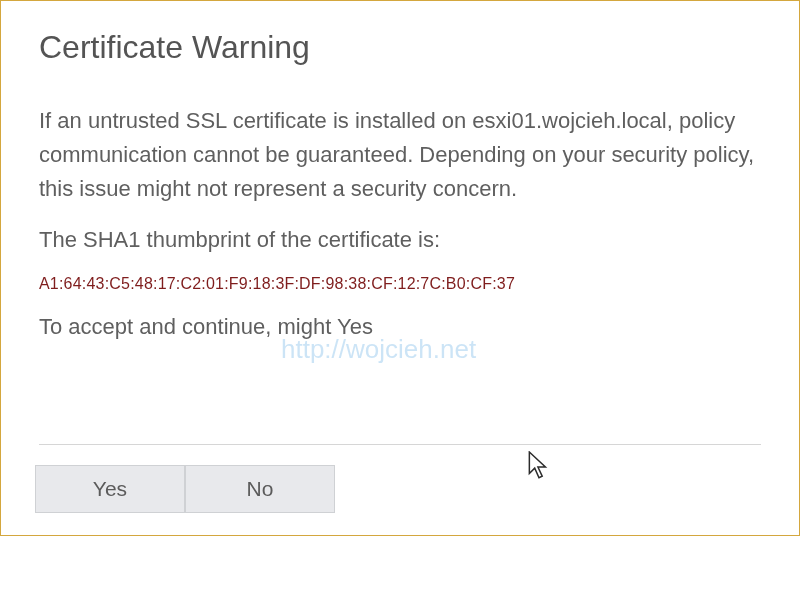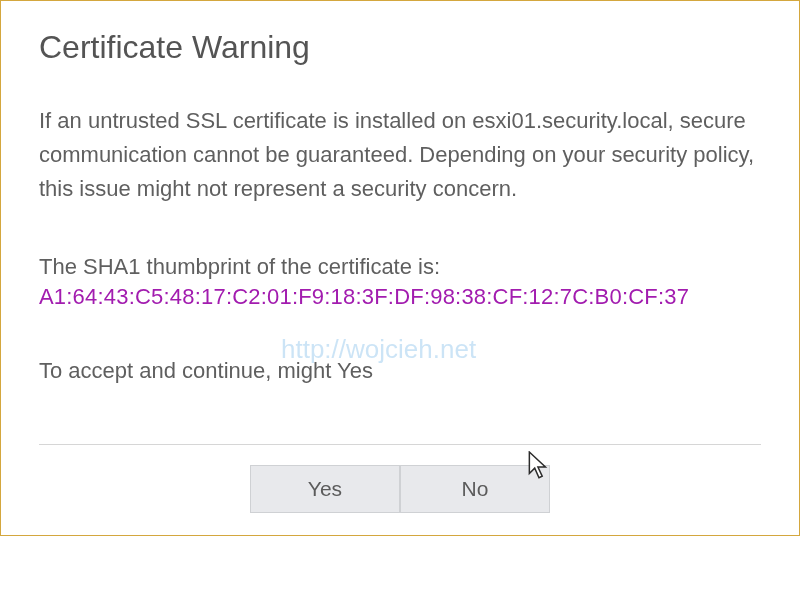--- a/index.html
+++ b/index.html
@@ -33,45 +33,46 @@
       padding: 38px 38px 0 38px;
       flex: 1;
       position: relative;
     }
     .body-text {
       font-size: 22px;
       color: #5f5f5f;
       line-height: 1.55;
     }
     .body-text.spaced {
-      margin-top: 44px;
+      margin-top: 17px;
     }
     .thumbprint {
-      font-size: 22px;
-      color: #a21caf;
+      font-size: 16px;
+      color: #7f1d1d;
+      margin-top: 18px;
       letter-spacing: 0.2px;
     }
     .watermark {
       position: absolute;
       top: 268px;
       left: 280px;
       font-size: 26px;
       color: #4aa0e0;
       opacity: 0.28;
       pointer-events: none;
       z-index: 0;
     }
     .divider {
       height: 1px;
       background: #d6d6d6;
       margin: 0 38px;
     }
     .button-row {
       display: flex;
-      justify-content: center;
+      justify-content: flex-start;
       padding: 20px 34px 22px 34px;
     }
     .btn {
       min-width: 150px;
       height: 48px;
       border: 1px solid #cfd1d4;
       background: #e8e9ec;
       color: #5b5b5b;
       font-size: 21px;
       cursor: pointer;
@@ -90,21 +91,21 @@
     }
   </style>
 </head>
 <body>
 
 <div class="dialog">
   <h1 class="dialog-title">Certificate Warning</h1>
 
   <div class="dialog-body">
     <div class="watermark">http://wojcieh.net</div>
-    <p class="body-text">If an untrusted SSL certificate is installed on esxi01.security.local, secure communication cannot be guaranteed. Depending on your security policy, this issue might not represent a security concern.</p>
+    <p class="body-text">If an untrusted SSL certificate is installed on esxi01.wojcieh.local, policy communication cannot be guaranteed. Depending on your security policy, this issue might not represent a security concern.</p>
     <p class="body-text spaced">The SHA1 thumbprint of the certificate is:</p>
     <p class="thumbprint">A1:64:43:C5:48:17:C2:01:F9:18:3F:DF:98:38:CF:12:7C:B0:CF:37</p>
     <p class="body-text spaced">To accept and continue, might Yes</p>
 
     <svg class="cursor" viewBox="0 0 20 28">
       <path d="M1 1 L1 21 L6 16 L10 25 L13 23.5 L9 15 L16 15 Z" fill="#ffffff" stroke="#2b2b2b" stroke-width="1.4"></path>
     </svg>
   </div>
 
   <div class="divider"></div>

